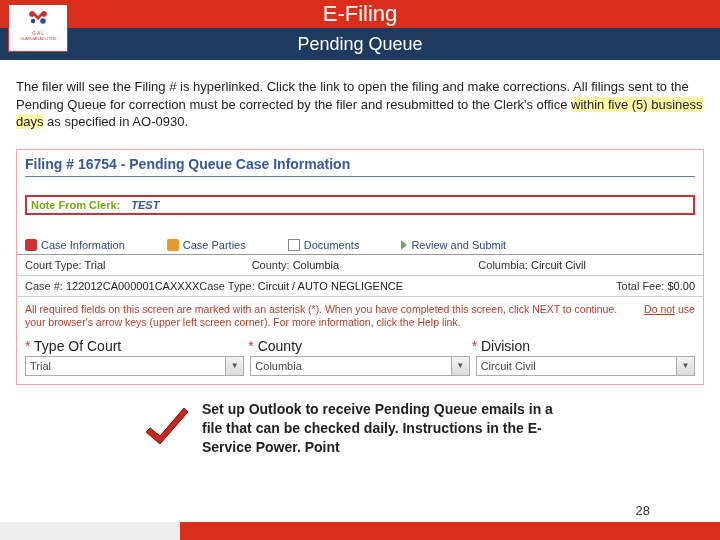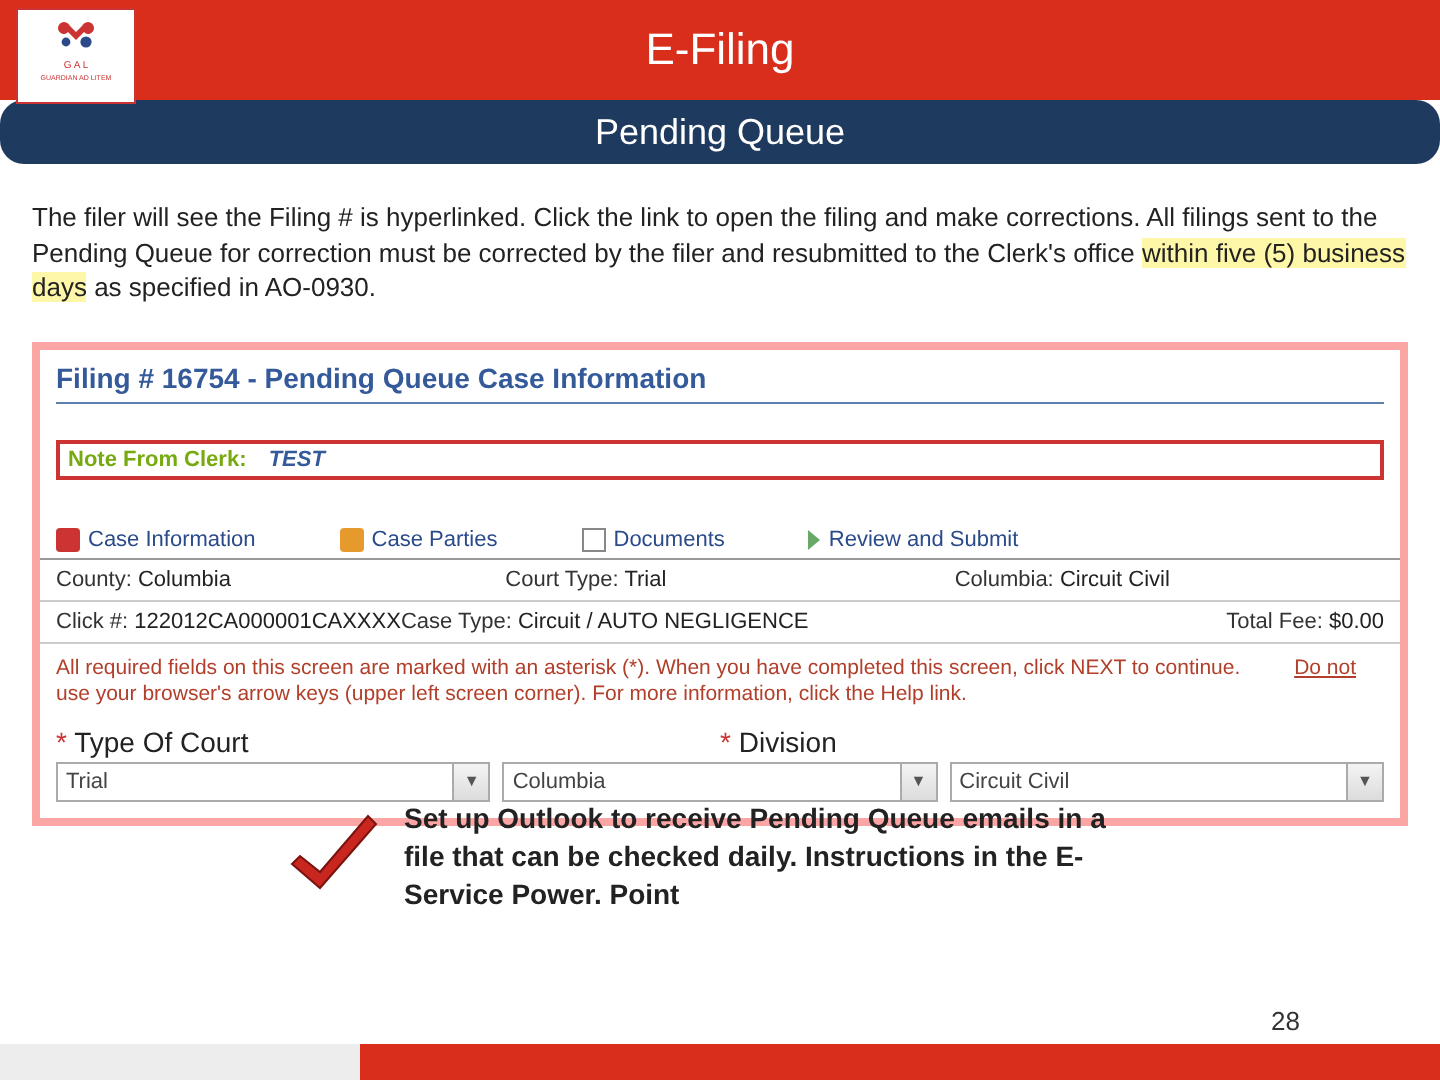--- a/index.html
+++ b/index.html
@@ -9,21 +9,21 @@
     font-size: 12px;
     color: #222;
     background: #fff;
     width: 720px;
     height: 540px;
     overflow: hidden;
     position: relative;
   }
   .red-bar {
     background: #d92e1c;
-    height: 50px;
+    height: 28px;
     position: relative;
     display: flex;
     align-items: center;
   }
   .logo {
     position: absolute;
     left: 8px;
     top: 4px;
     width: 60px;
     height: 48px;
@@ -38,37 +38,36 @@
     flex: 1;
     text-align: center;
     color: #fff;
     font-size: 22px;
   }
   .navy-bar {
     background: #1f3a5f;
     height: 32px;
     display: flex;
     align-items: center;
-    border-radius: 12px;
   }
   .subtitle {
     flex:1;
     text-align: center;
     color: #fff;
     font-size: 18px;
   }
   .body-text {
     padding: 18px 16px 8px 16px;
     font-size: 13px;
     line-height: 1.35;
   }
   .hl { background: #fff7a8; }
   .screencap {
     margin: 10px 16px 0 16px;
-    border: 4px solid #fca5a5;
+    border: 1px solid #fca5a5;
     background: #fff;
     font-size: 11px;
   }
   .sc-title {
     color: #355a9a;
     font-size: 14px;
     font-weight: 600;
     padding: 6px 8px 2px 8px;
   }
   .sc-hr { border: none; border-top: 1px solid #5b7fb0; margin: 2px 8px 4px 8px; }
@@ -199,33 +198,34 @@
     <div class="tab">
         <span class="ico ico-doc"></span>
         <span>Documents</span>
       </div>
     <div class="tab">
         <span class="ico ico-flag"></span>
         <span>Review and Submit</span>
       </div>
   </div>
   <div class="info-row">
+    <div class="cell"><span class="lbl2">Court Type:</span> <span>Trial</span></div>
     <div class="cell"><span class="lbl2">County:</span> <span>Columbia</span></div>
-    <div class="cell"><span class="lbl2">Court Type:</span> <span>Trial</span></div>
     <div class="cell"><span class="lbl2">Columbia:</span> <span>Circuit Civil</span></div>
   </div>
   <div class="info-row">
-    <div class="cell" style="flex:1.6"><span class="lbl2">Click #:</span> <span>122012CA000001CAXXXX</span><span class="lbl2">Case Type:</span> <span>Circuit / AUTO NEGLIGENCE</span></div>
+    <div class="cell" style="flex:1.6"><span class="lbl2">Case #:</span> <span>122012CA000001CAXXXX</span><span class="lbl2">Case Type:</span> <span>Circuit / AUTO NEGLIGENCE</span></div>
     <div class="cell" style="flex:0.6;text-align:right"><span class="lbl2">Total Fee:</span> <span>$0.00</span></div>
   </div>
   <div class="instr">
     <span>All required fields on this screen are marked with an asterisk (*). When you have completed this screen, click NEXT to continue. </span><span class="ul">Do not</span><span> use your browser's arrow keys (upper left screen corner). For more information, click the Help link.</span>
   </div>
   <div class="form-hdr">
     <div><span class="ast">* </span><span>Type Of Court</span></div>
+    <div><span class="ast">* </span><span>County</span></div>
     <div><span class="ast">* </span><span>Division</span></div>
   </div>
   <div class="form-row">
     <div class="combo">
         <span>Trial</span>
         <div class="dd">▼</div>
       </div>
     <div class="combo">
         <span>Columbia</span>
         <div class="dd">▼</div>

